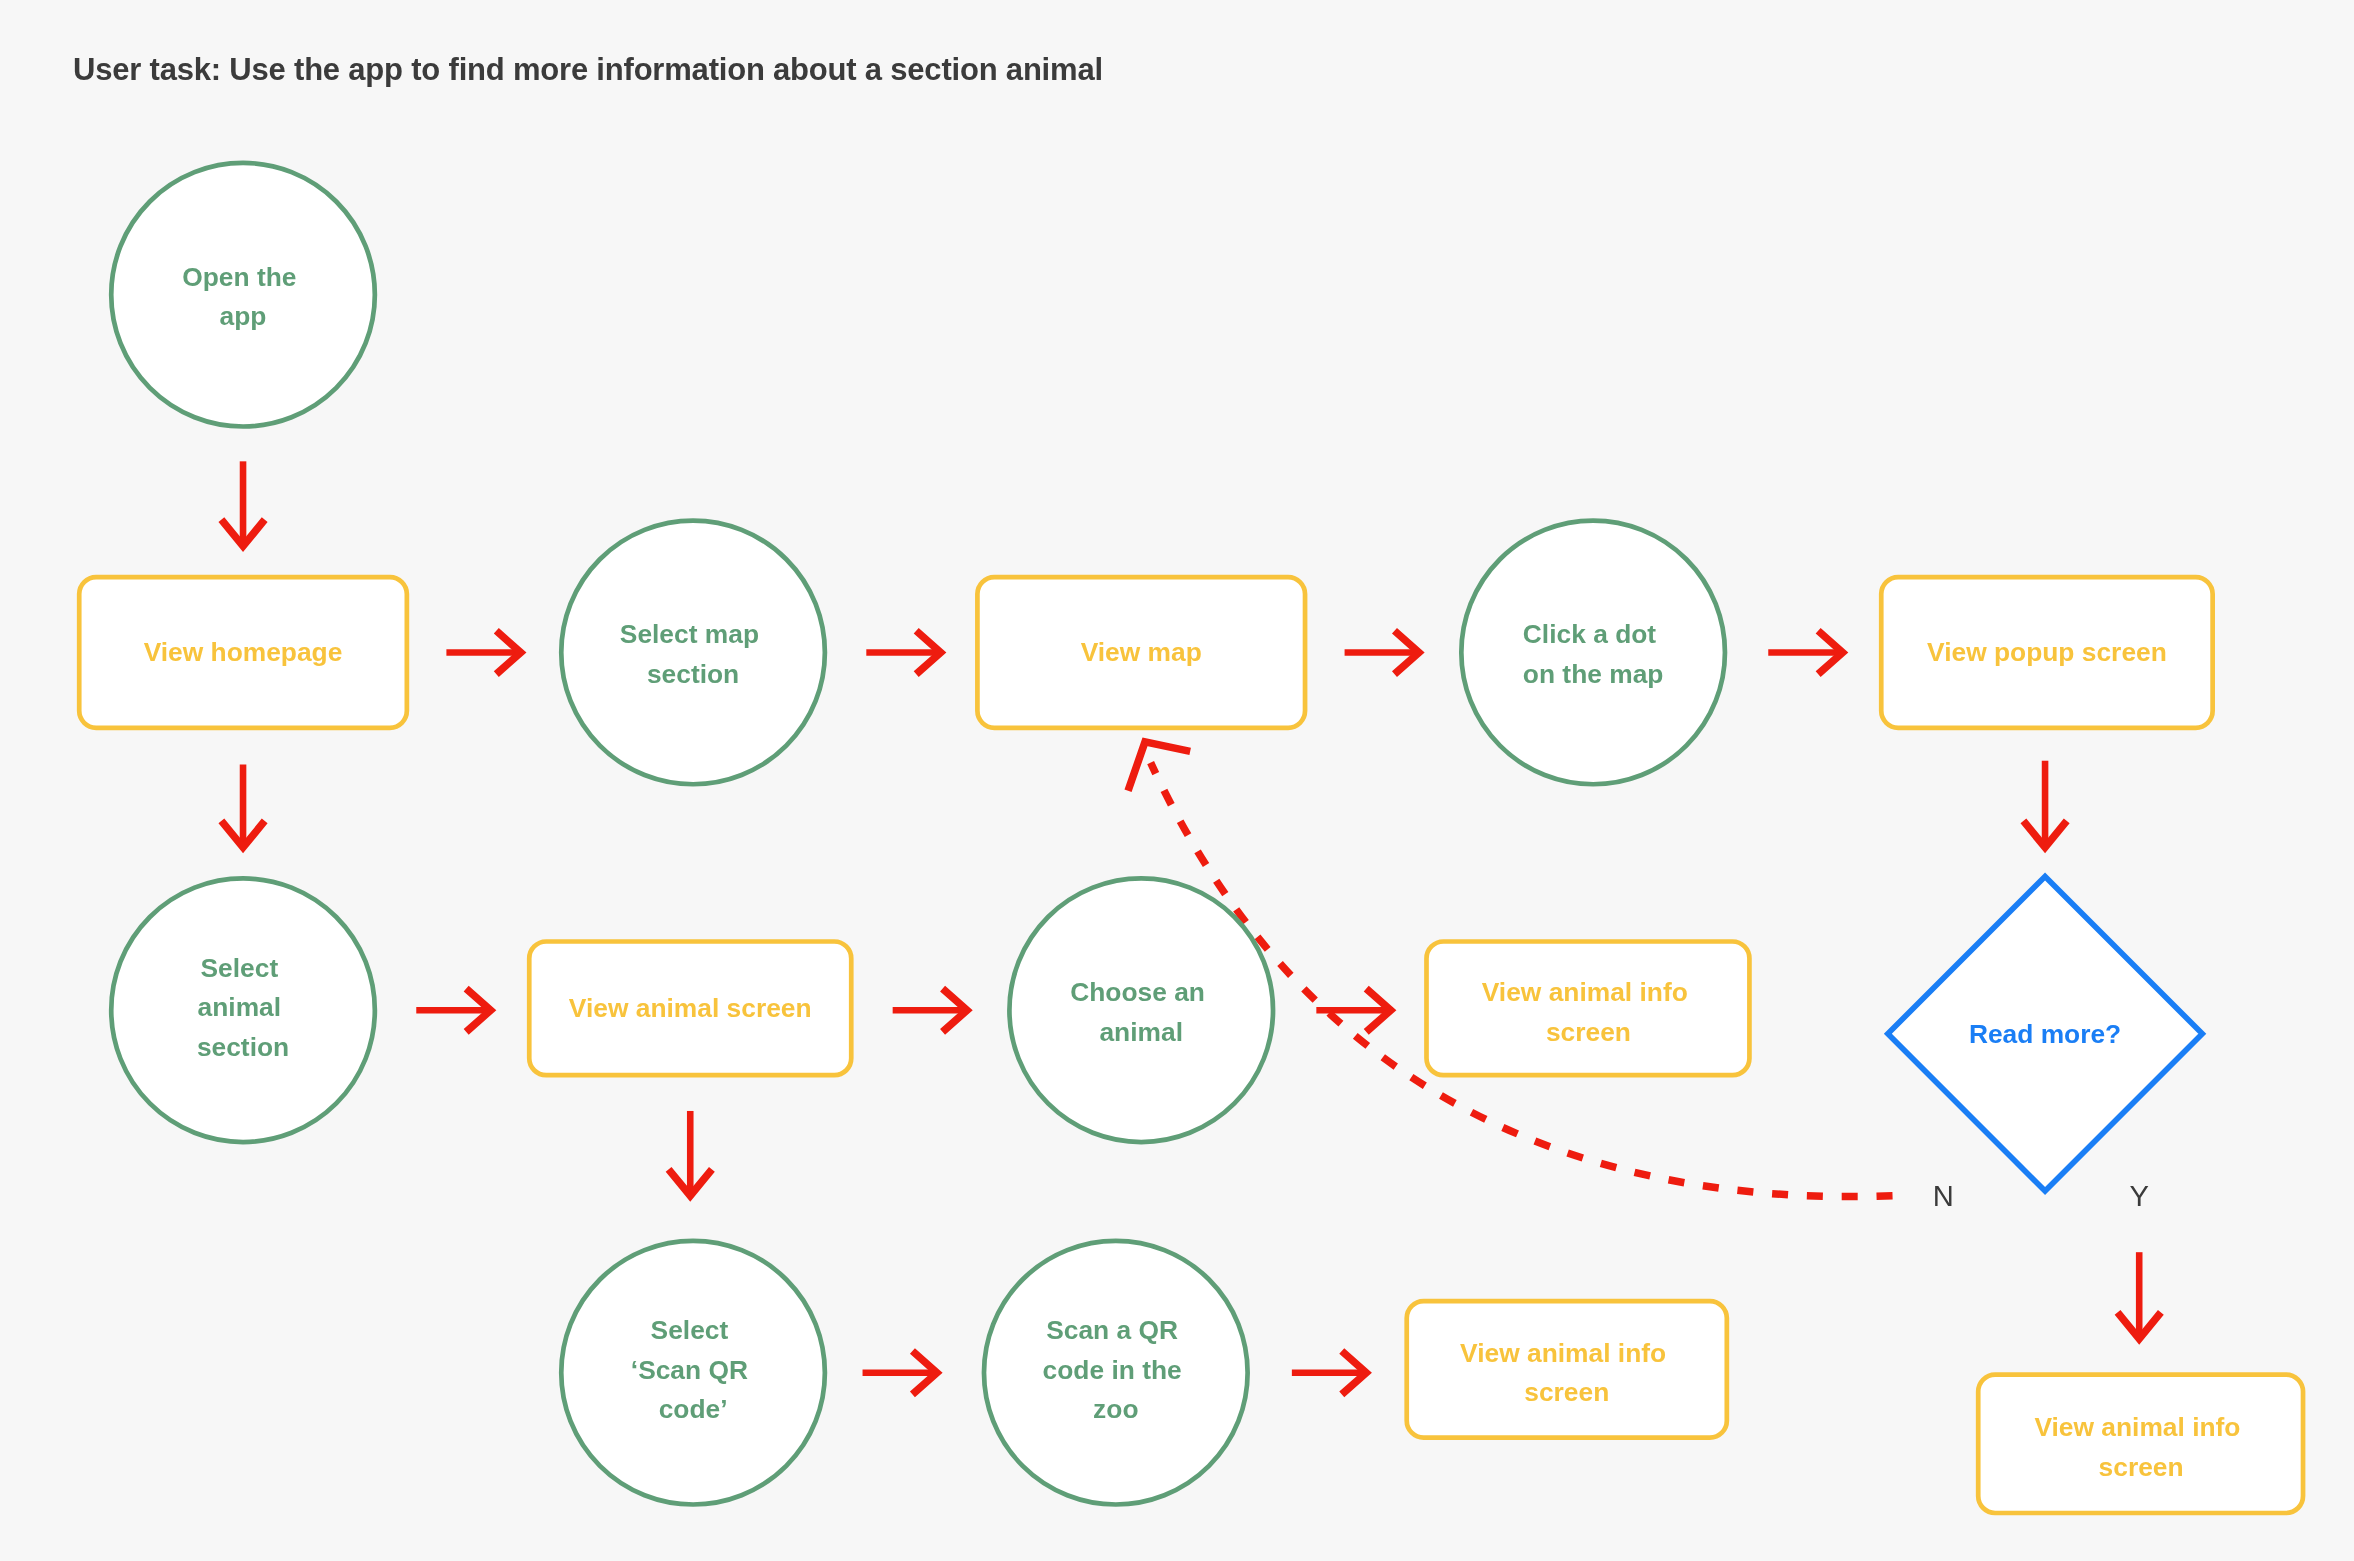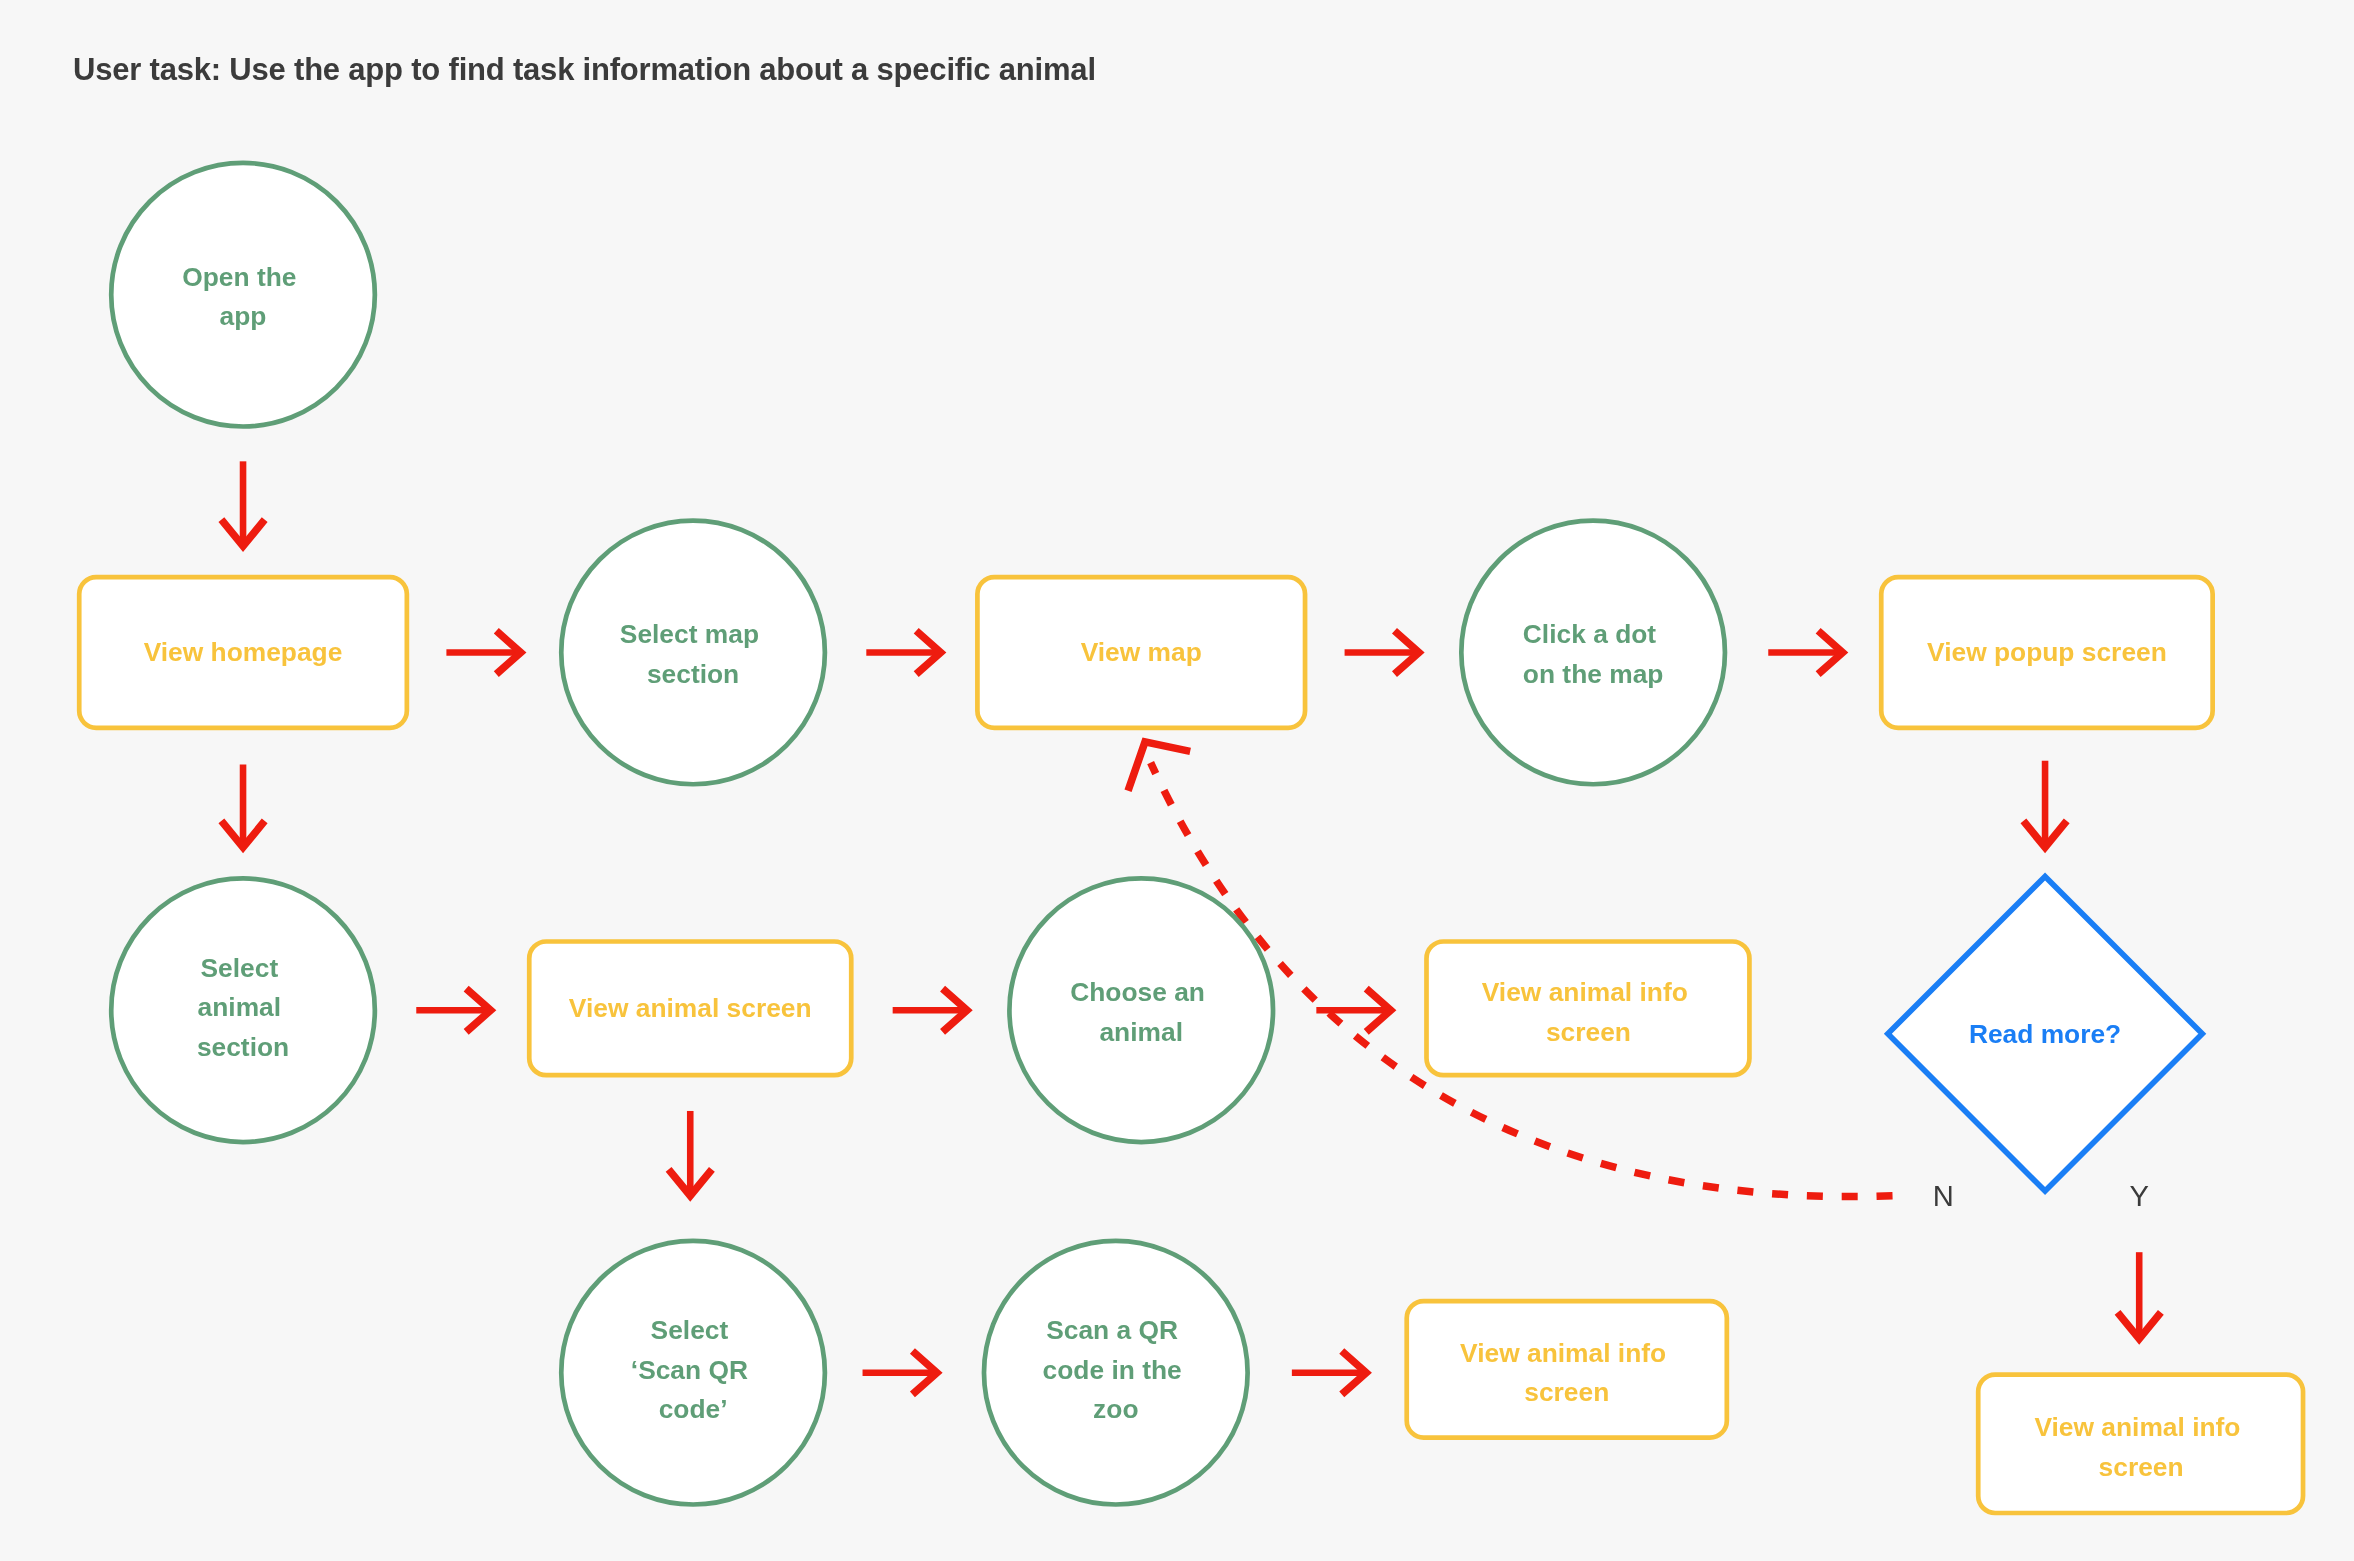--- a/index.html
+++ b/index.html
@@ -90,21 +90,21 @@
     fill: none;
     stroke-dasharray: 17 20;
     stroke-linecap: butt;
   }
 </style>
 </head>
 <body>
 
 <div id="flow-root">
 
-  <div class="page-title">User task: Use the app to find task information about a specific animal</div>
+  <div class="page-title">User task: Use the app to find more information about a section animal</div>
 
   <svg class="canvas" viewBox="0 0 2500 1658" xmlns="http://www.w3.org/2000/svg">
 
     <g>
 
       <g>
         <line class="arrow-line" x1="258" y1="490" x2="258" y2="578"></line>
         <polyline class="arrow-head" points="235,552 258,580 281,552"></polyline>
       </g>
 

